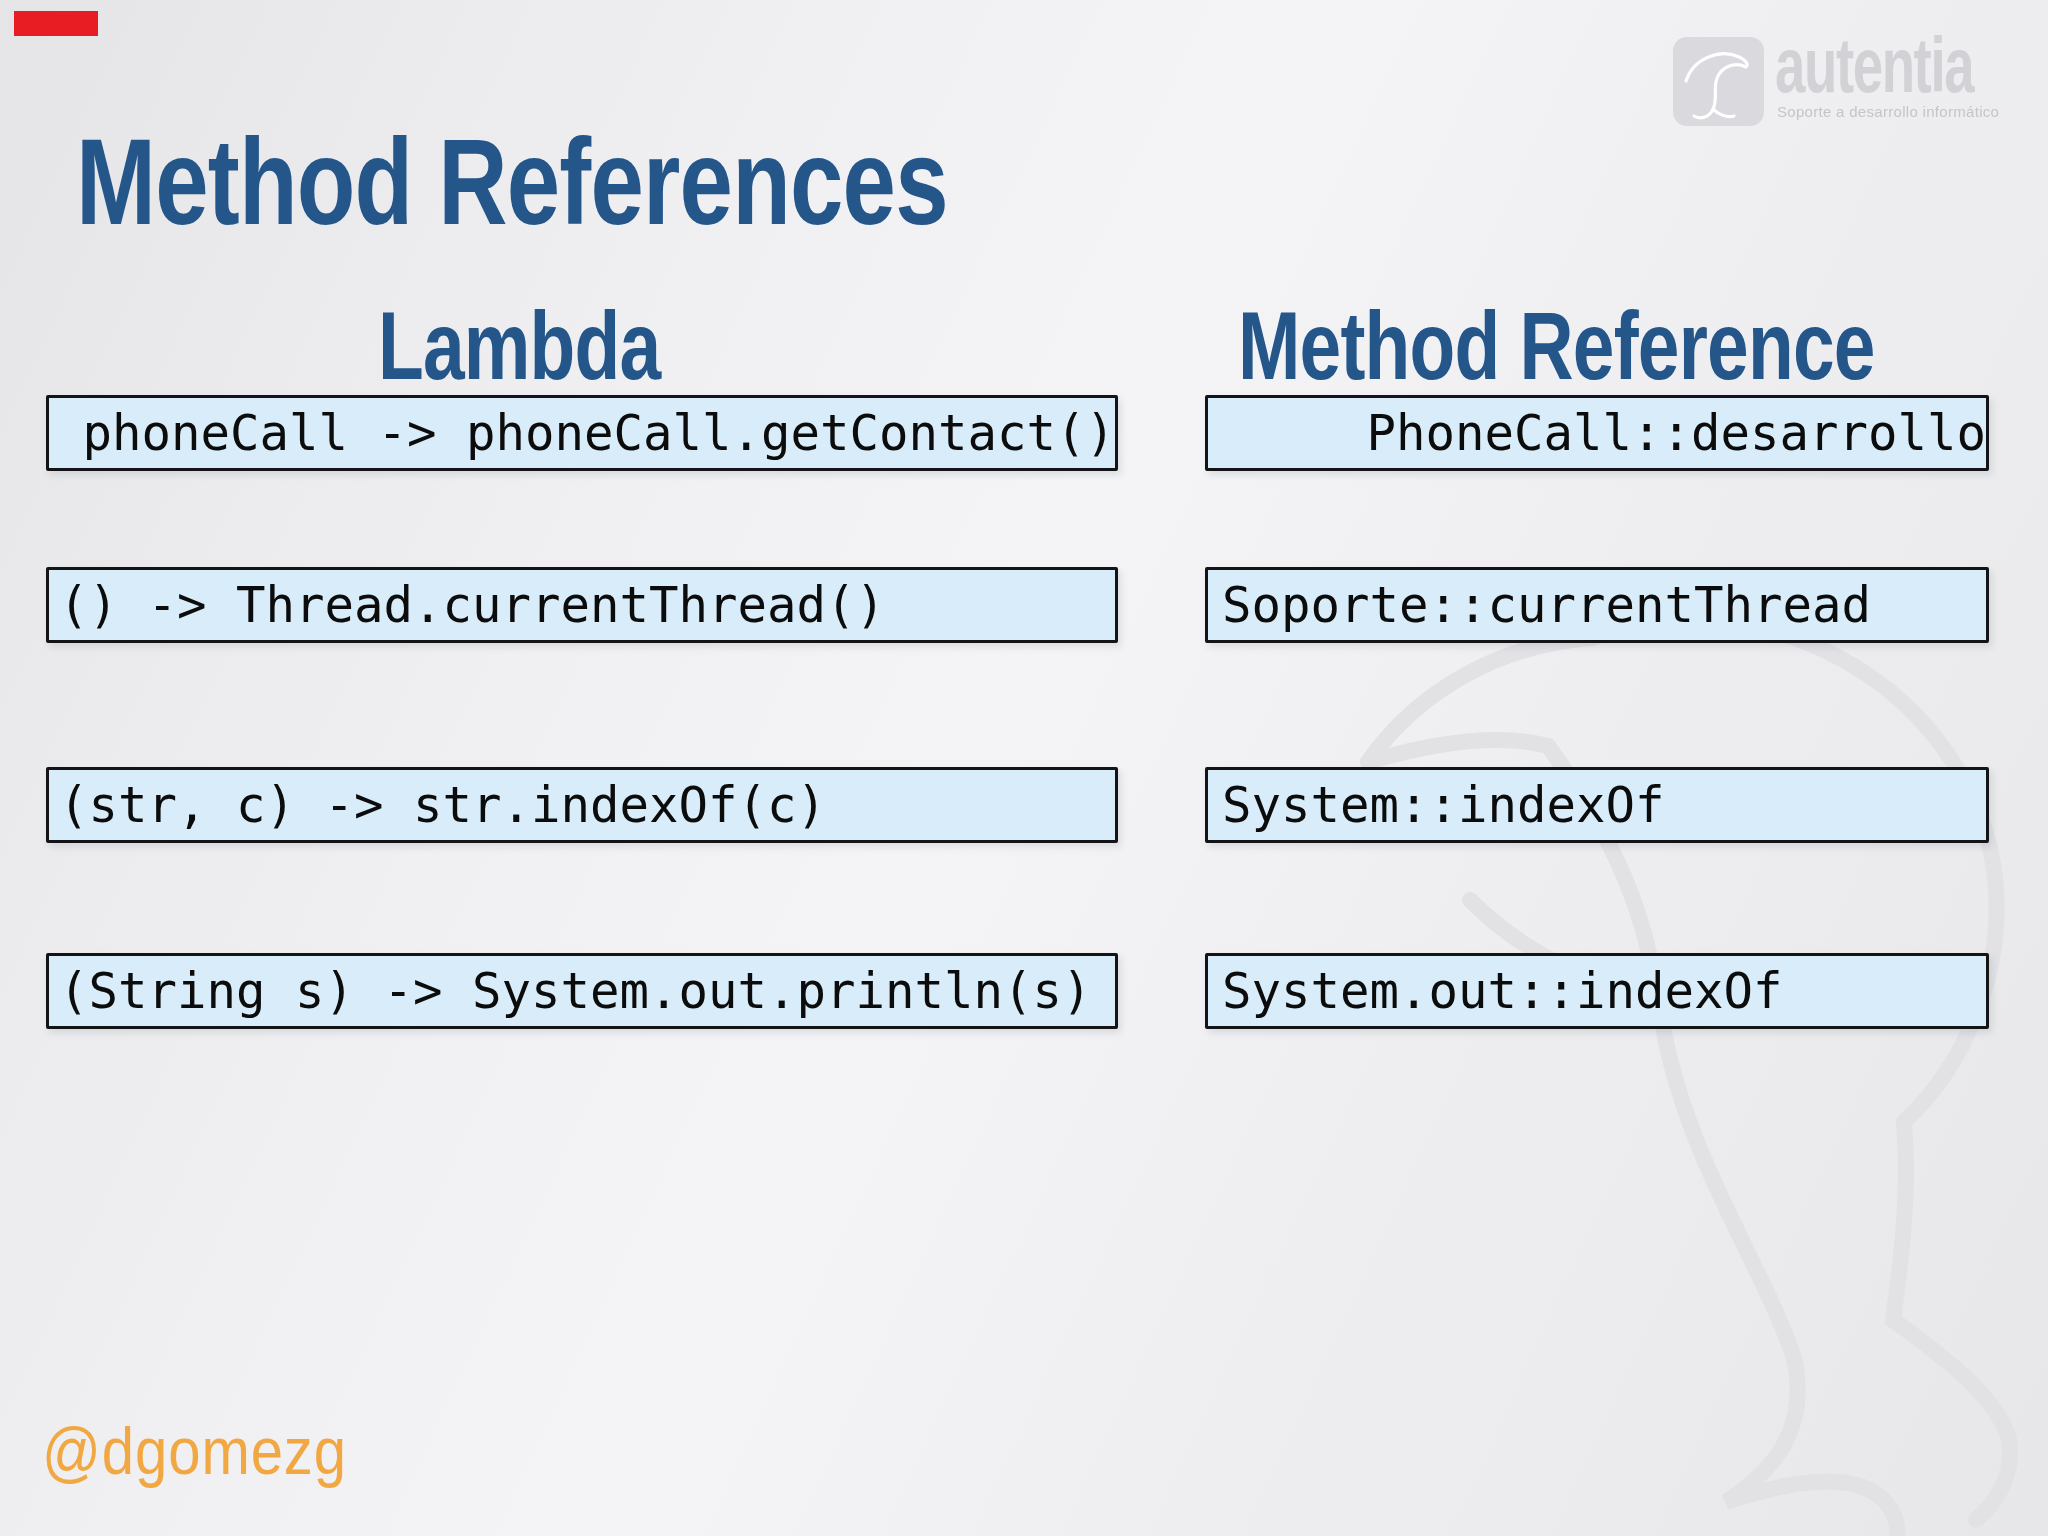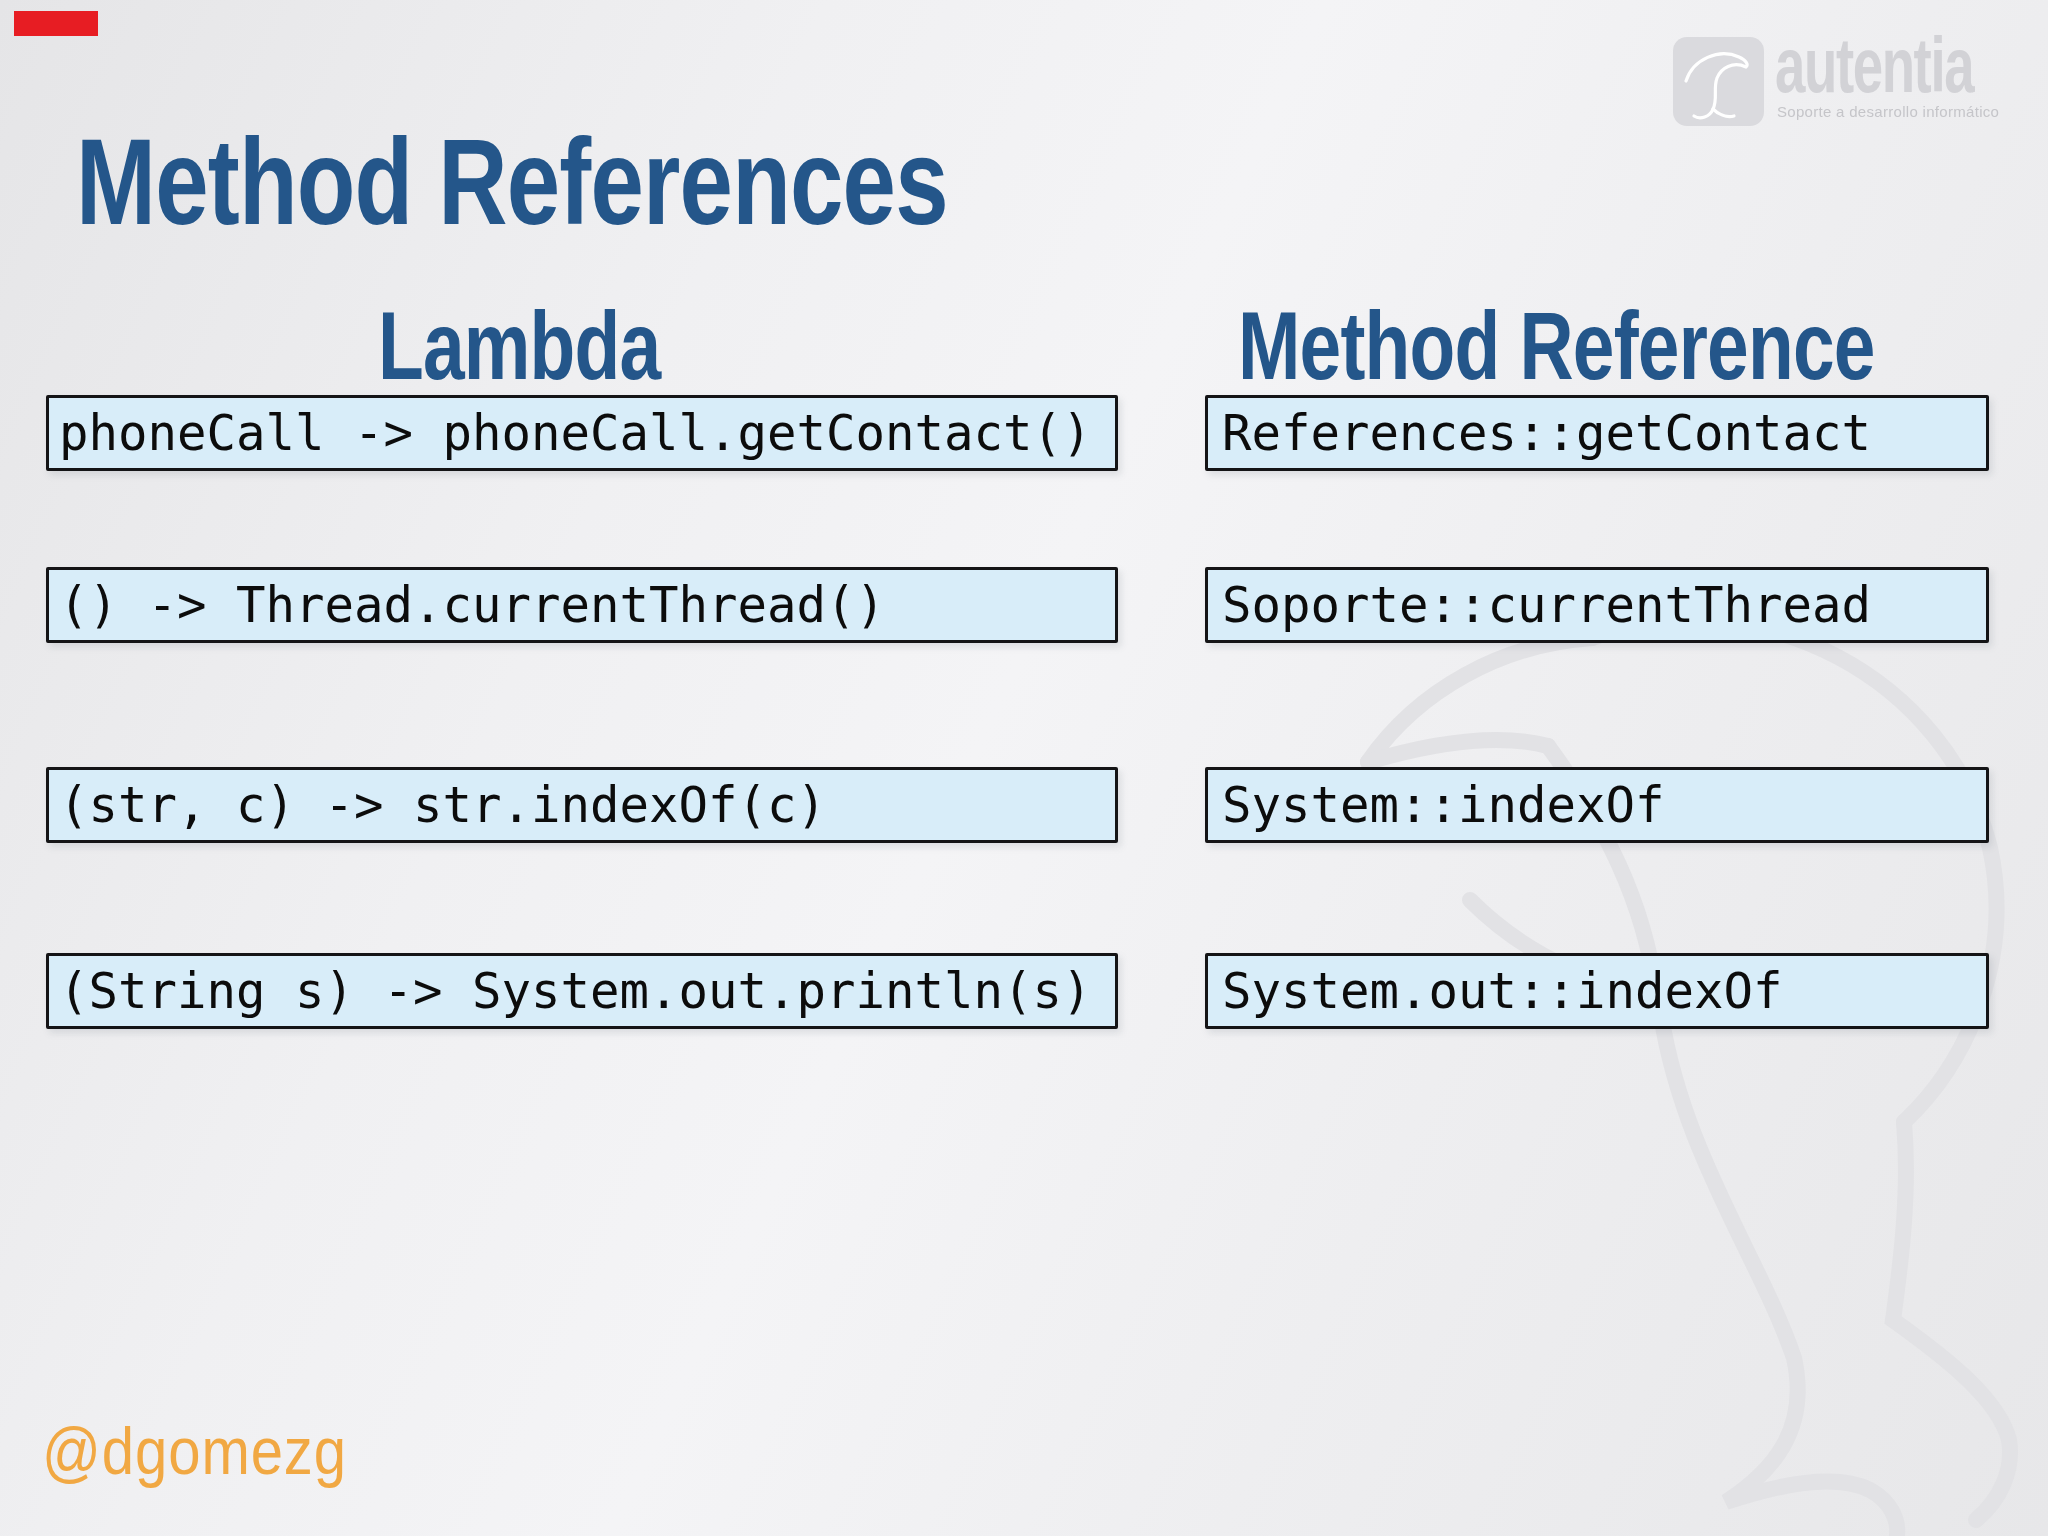--- a/index.html
+++ b/index.html
@@ -34,21 +34,21 @@
   .code-box{
     position:absolute;height:76px;box-sizing:border-box;
     background:var(--box_fill,#d8edf9);
     border:3px solid var(--box_border,#141416);
     border-radius:2px;
     display:flex;align-items:center;
     box-shadow:3px 4px 7px rgba(110,120,135,.18);
   }
   .code-box.left{left:46px;width:1072px;padding-left:10px;}
   .code-box.right{left:1205px;width:784px;padding-left:14px;}
-  .row-0{top:395px;}.row-1{top:567px;}.row-2{top:767px;}.row-3{top:953px;text-align:center;}
+  .row-0{top:395px;justify-content:flex-end;}.row-1{top:567px;}.row-2{top:767px;}.row-3{top:953px;text-align:center;}
   .code{
     font-family:"DejaVu Sans Mono","Liberation Mono",monospace;
     font-size:49px;line-height:1;color:#0c0c0c;white-space:pre;
   }
   .handle{
     position:absolute;left:42px;top:1418px;
     font-size:66px;line-height:1;
     color:var(--orange,#f1a843);
     transform:scaleX(.88);transform-origin:0 0;
     letter-spacing:1px;white-space:nowrap;
@@ -114,21 +114,21 @@
     <span class="code">() -&gt; Thread.currentThread()</span>
   </div>
   <div class="code-box left row-2">
     <span class="code">(str, c) -&gt; str.indexOf(c)</span>
   </div>
   <div class="code-box left row-3">
     <span class="code">(String s) -&gt; System.out.println(s)</span>
   </div>
 
   <div class="code-box right row-0">
-    <span class="code">References::getContact</span>
+    <span class="code">PhoneCall::desarrollo</span>
   </div>
   <div class="code-box right row-1">
     <span class="code">Soporte::currentThread</span>
   </div>
   <div class="code-box right row-2">
     <span class="code">System::indexOf</span>
   </div>
   <div class="code-box right row-3">
     <span class="code">System.out::indexOf</span>
   </div>

